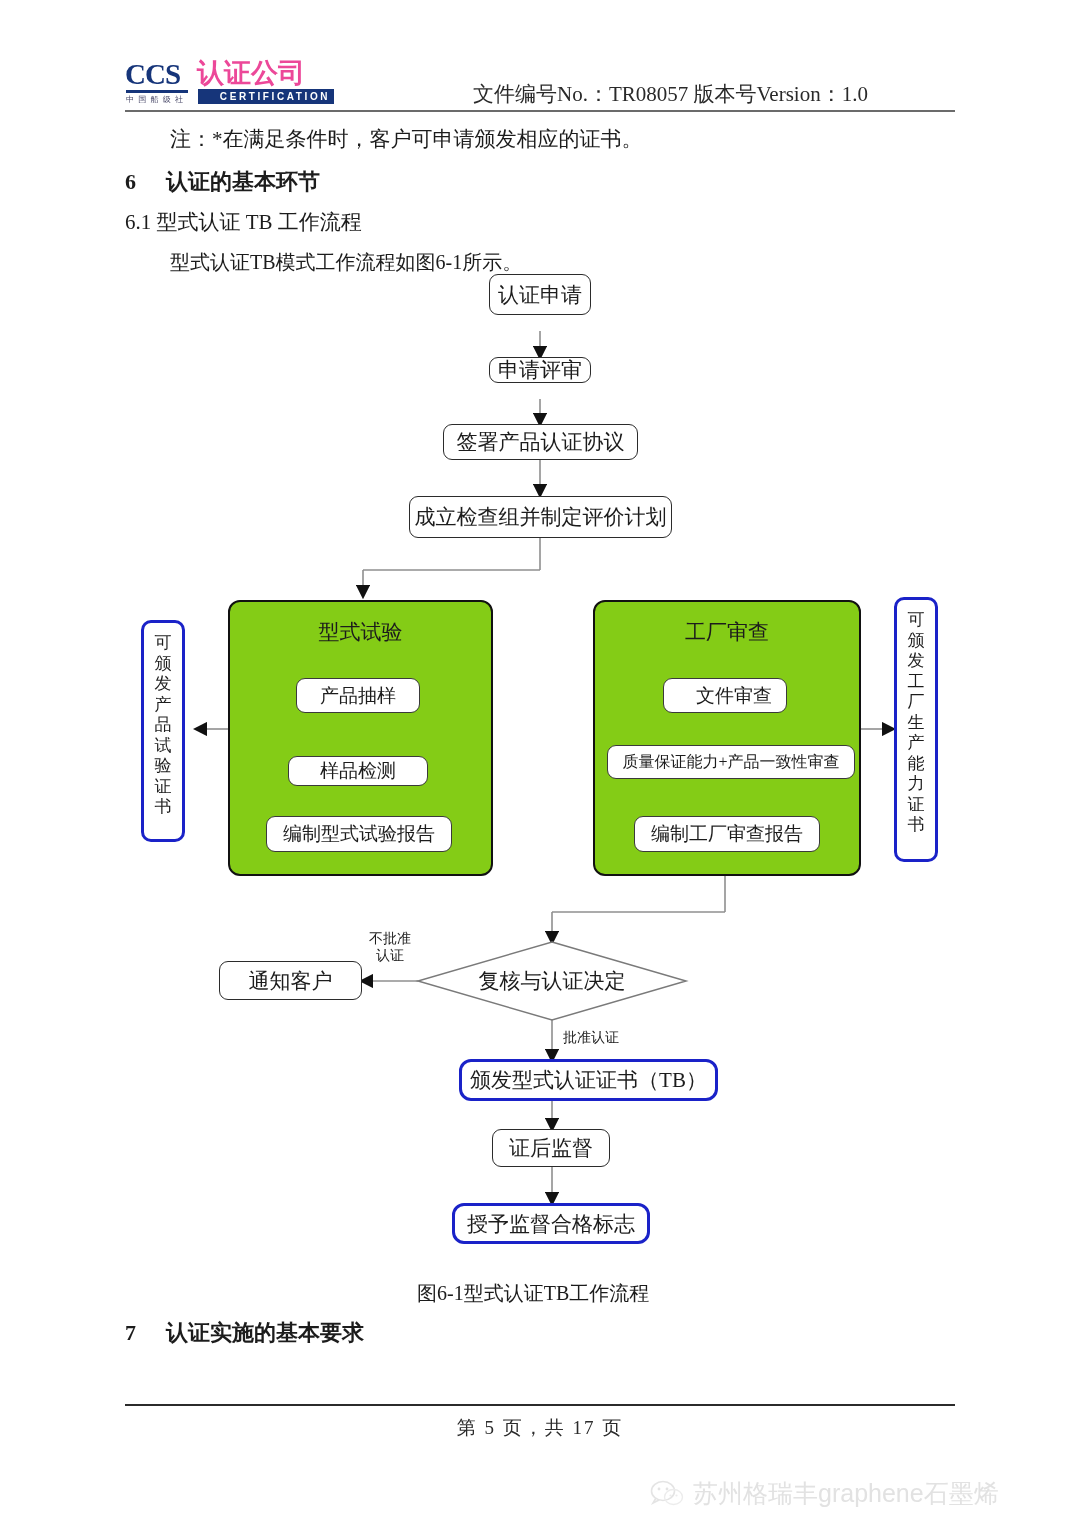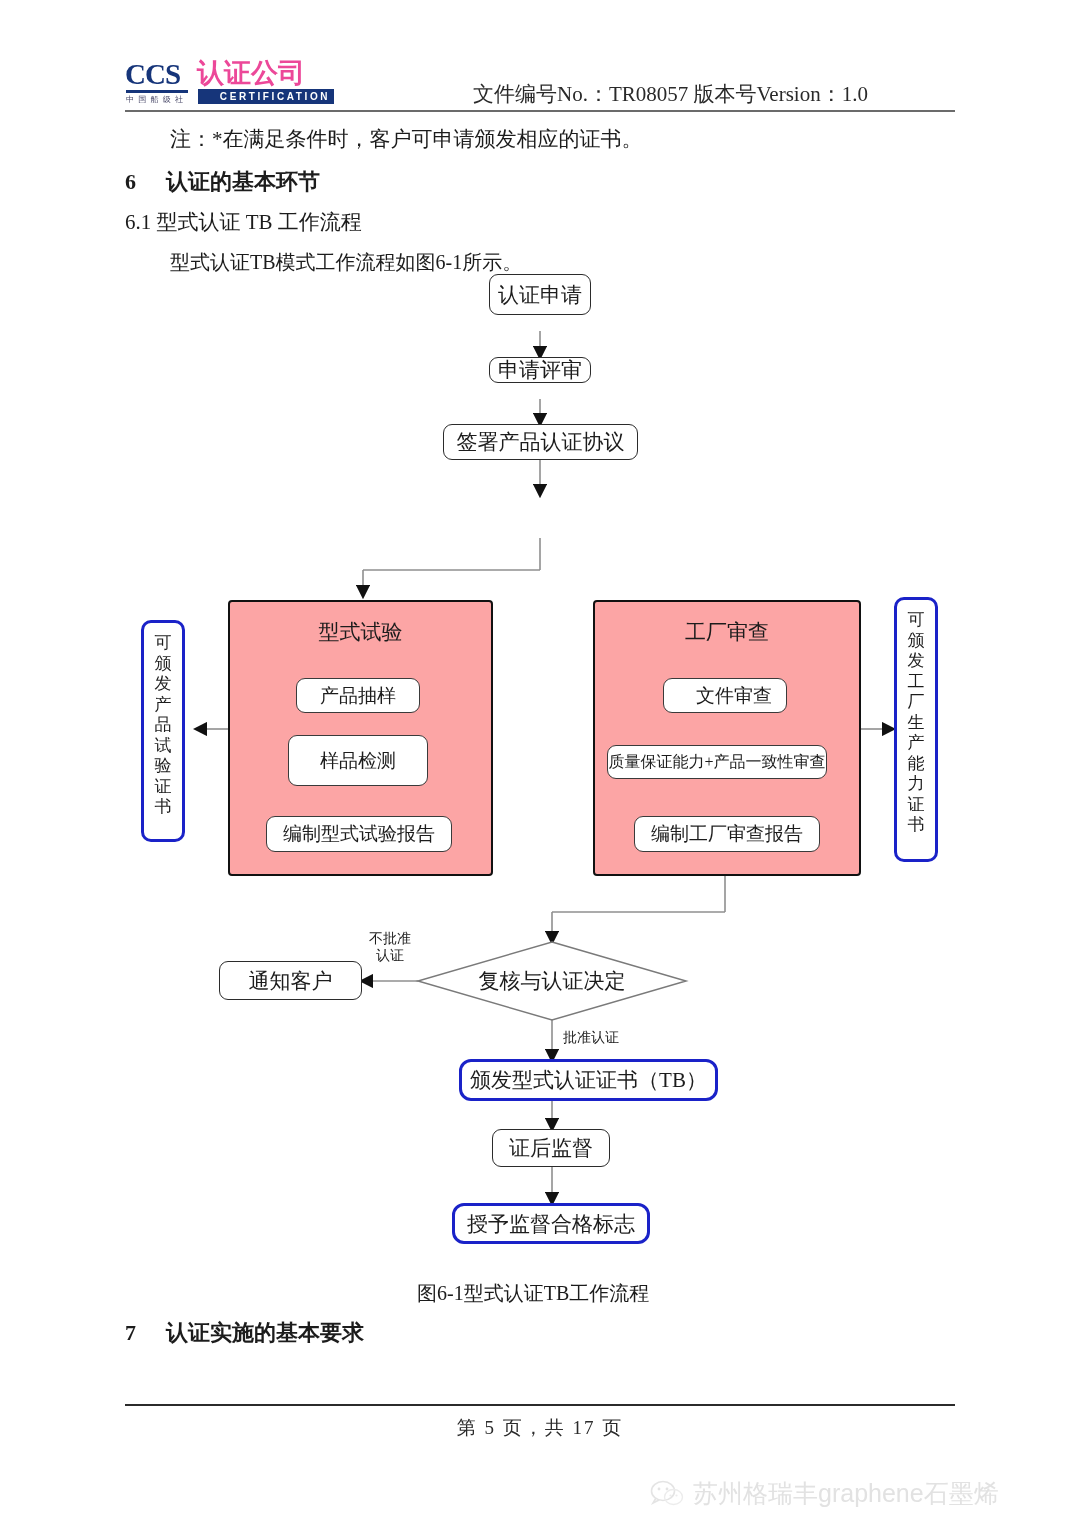--- a/index.html
+++ b/index.html
@@ -180,22 +180,22 @@
     border-radius: 9px;
     font-size: 19px;
   }
   .rnd-blue {
     border: 3px solid #1a22c8;
     border-radius: 12px;
     font-size: 21px;
   }
   .container-box {
     border: 2.4px solid #111111;
-    border-radius: 4px;
-    background: #fca5a5;
+    border-radius: 12px;
+    background: #84cc16;
     display: block;
   }
   .container-title {
     position: absolute;
     top: 16px;
     left: 0;
     width: 100%;
     text-align: center;
     font-size: 21px;
     color: #1c1c1c;
@@ -342,33 +342,34 @@
 
     <polygon points="552,942 686,981 552,1020 418,981" fill="#ffffff" stroke="#7a7a7a" stroke-width="1.5"></polygon>
   </svg>
 
   <div class="node rnd" style="left:489px; top:274px; width:102px; height:41px;">认证申请</div>
 
   <div class="node rnd" style="left:489px; top:357px; width:102px; height:26px;">申请评审</div>
 
   <div class="node rnd" style="left:443px; top:424px; width:195px; height:36px;">签署产品认证协议</div>
 
+  <div class="node rnd" style="left:409px; top:496px; width:263px; height:42px;">成立检查组并制定评价计划</div>
 
   <div class="node container-box" style="left:228px; top:600px; width:265px; height:276px;">
     <div class="container-title">型式试验</div>
   </div>
   <div class="node rnd-sm" style="left:296px; top:678px; width:124px; height:35px;">产品抽样</div>
-  <div class="node rnd-sm" style="left:288px; top:735px; width:140px; height:51px;">样品检测</div>
+  <div class="node rnd-sm" style="left:288px; top:756px; width:140px; height:30px;">样品检测</div>
   <div class="node rnd-sm" style="left:266px; top:816px; width:186px; height:36px;">编制型式试验报告</div>
 
   <div class="node container-box" style="left:593px; top:600px; width:268px; height:276px;">
     <div class="container-title">工厂审查</div>
   </div>
   <div class="node rnd-sm" style="left:663px; top:678px; width:124px; height:35px;padding-left:18px;">文件审查</div>
-  <div class="node rnd-sm" style="left:607px; top:745px; width:220px; height:34px; font-size:16px;">质量保证能力+产品一致性审查</div>
+  <div class="node rnd-sm" style="left:607px; top:745px; width:248px; height:34px; font-size:16px;">质量保证能力+产品一致性审查</div>
   <div class="node rnd-sm" style="left:634px; top:816px; width:186px; height:36px;">编制工厂审查报告</div>
 
   <div class="vert-cert" style="position:absolute; left:141px; top:620px; width:44px; height:222px;">
     <span>可</span>
     <span>颁</span>
     <span>发</span>
     <span>产</span>
     <span>品</span>
     <span>试</span>
     <span>验</span>

